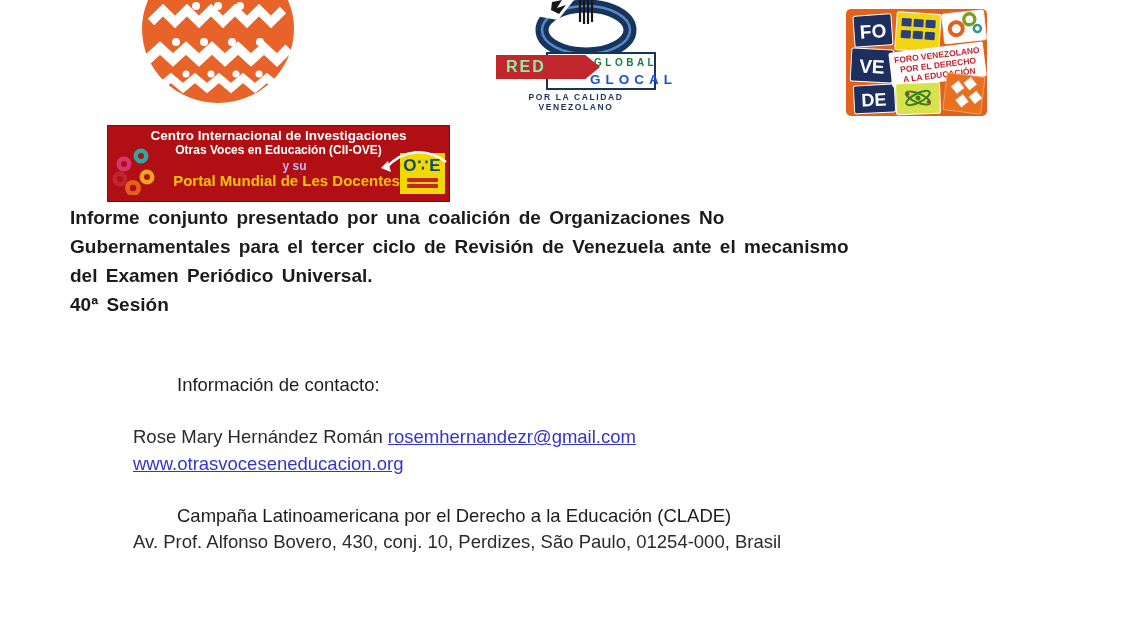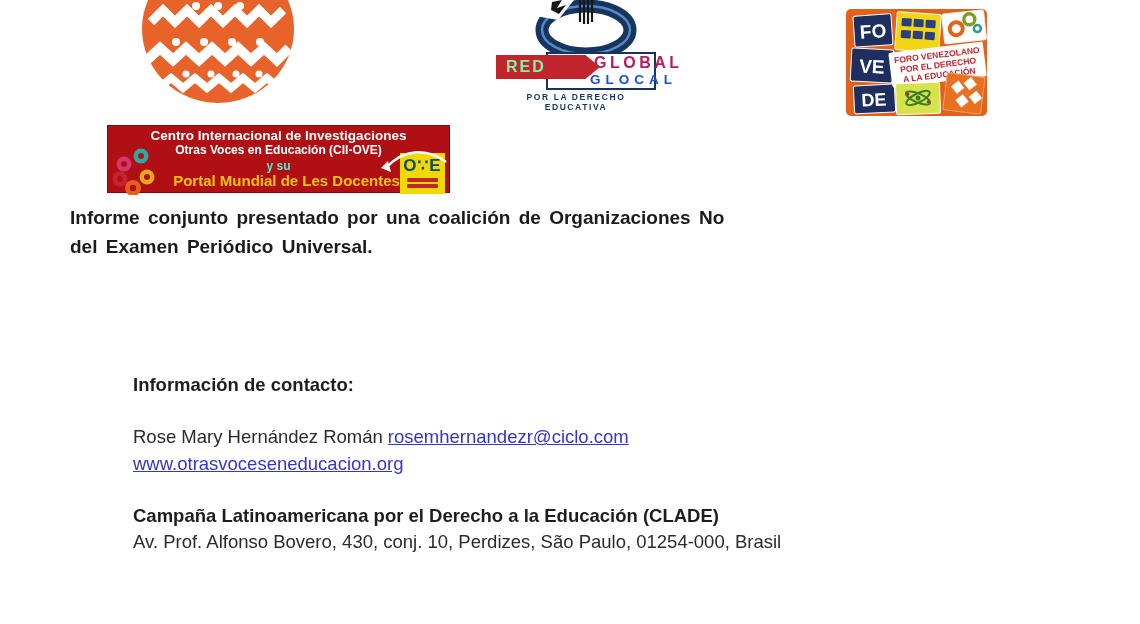--- a/index.html
+++ b/index.html
@@ -7,53 +7,53 @@
         font-family:"Liberation Sans",sans-serif;}
 
   
   .clade-logo{position:absolute;left:141px;top:-44px;width:154px;height:150px;}
 
   
   .rgg-logo{position:absolute;left:494px;top:0;width:164px;height:108px;}
   .rgg-swoosh{position:absolute;left:30px;top:0;width:120px;height:56px;}
   .rgg-box{position:absolute;left:52px;top:52px;width:110px;height:38px;background:#fff;
            border:2px solid #16355e;box-sizing:border-box;}
-  .rgg-global{margin:1px 0 0 46px;font-size:16px;font-weight:800;color:#be185d;letter-spacing:3.5px;line-height:16px;}
+  .rgg-global{margin:1px 0 0 46px;font-size:10px;font-weight:800;color:#15803d;letter-spacing:3.5px;line-height:16px;}
   .rgg-glocal{margin:1px 0 0 42px;font-size:13.5px;font-weight:800;color:#1d4ed8;letter-spacing:5px;line-height:15px;}
   .rgg-red{position:absolute;left:2px;top:55px;width:104px;height:24px;background:#c0262c;z-index:2;
            clip-path:polygon(0 0,86% 0,100% 50%,86% 100%,0 100%);
            color:#86efac;font-weight:800;font-size:16px;letter-spacing:2px;line-height:24px;padding-left:10px;box-sizing:border-box;}
   .rgg-tagline{position:absolute;left:0;top:92px;width:164px;text-align:center;
                font-size:8.5px;font-weight:800;color:#16355e;letter-spacing:1.6px;}
 
   
   .fovede-logo{position:absolute;left:846px;top:9px;width:141px;height:107px;background:#e2611b;border-radius:5px;}
 
   
-  .ciiove-banner{position:absolute;left:107px;top:125px;width:343px;height:68px;background:#b01013;
+  .ciiove-banner{position:absolute;left:107px;top:125px;width:343px;height:77px;background:#b01013;
                  border:1px solid #7d0b0e;box-sizing:border-box;}
   .bn-line{position:absolute;left:0;width:100%;text-align:center;font-weight:800;white-space:nowrap;}
   .bn-1{top:2px;font-size:13.5px;color:#ffffff;}
   .bn-2{top:17px;font-size:12px;color:#ffffff;}
-  .bn-3{top:33px;font-size:12px;color:#5eead4;}
+  .bn-3{top:33px;font-size:12px;color:#c4b5fd;padding-left:16px;}
   .bn-4{top:46px;font-size:15px;color:#f5c40a;padding-left:8px;}
   .bn-pinwheel{position:absolute;left:2px;top:21px;width:54px;height:48px;z-index:2;}
   .bn-arrow{position:absolute;left:272px;top:20px;width:72px;height:28px;z-index:3;}
   .ove-box{position:absolute;right:4px;top:27px;width:45px;height:41px;background:#f0d800;z-index:2;text-align:center;}
   .ove-mark{font-size:17px;font-weight:900;color:#0c4a6e;letter-spacing:1px;line-height:20px;margin-top:3px;
             font-family:"Liberation Sans",sans-serif;}
   .ove-sub{height:4px;background:#c0262c;margin:2px 7px 0 7px;border-radius:1px;}
 
   
   .doc-title{position:absolute;left:70px;top:203px;width:1000px;text-align:left;
              font-size:19px;font-weight:700;color:#1b1b1b;line-height:29px;word-spacing:3px;}
 
   
   .contact{position:absolute;left:133px;top:372px;width:950px;font-size:18.5px;line-height:26.2px;color:#2b2b2b;}
-  .c-bold{font-weight:700;color:#1d1d1d;}
+  .c-bold{font-weight:400;color:#1d1d1d;margin-left:44px;}
   .blank{height:26.2px;}
   a.doclink{color:#3434cf;text-decoration:underline;cursor:pointer;}
   .inline-sp{margin-right:5px;}
 </style>
 </head>
 <body>
 
 <div class="page">
 
   <svg class="clade-logo" viewBox="0 0 154 150">
@@ -89,21 +89,21 @@
           <line x1="60" y1="0" x2="60" y2="24"></line>
         <line x1="64" y1="0" x2="64" y2="24"></line>
           <line x1="68" y1="0" x2="68" y2="22"></line>
       </g>
     </svg>
     <div class="rgg-box">
       <div class="rgg-global">GLOBAL</div>
       <div class="rgg-glocal">GLOCAL</div>
     </div>
     <div class="rgg-red">RED</div>
-    <div class="rgg-tagline">POR LA DERECHO EDUCATIVA</div>
+    <div class="rgg-tagline">POR LA CALIDAD VENEZOLANO</div>
   </div>
 
   <svg class="fovede-logo" viewBox="0 0 141 107">
     <g transform="rotate(-4 26 22)">
       <rect x="8" y="6" width="38" height="31" rx="2" fill="#1d2f5e" stroke="#fff" stroke-width="1"></rect>
       <text x="27" y="29" text-anchor="middle" font-size="19" font-weight="bold" fill="#fff">FO</text>
     </g>
     <g transform="rotate(3 25 57)">
       <rect x="5" y="40" width="42" height="33" rx="2" fill="#1d2f5e" stroke="#fff" stroke-width="1"></rect>
       <text x="26" y="64" text-anchor="middle" font-size="19" font-weight="bold" fill="#fff">VE</text>
@@ -181,28 +181,30 @@
     </svg>
     <div class="ove-box">
       <div class="ove-mark">O∵E</div>
       <div class="ove-sub"></div>
       <div class="ove-sub"></div>
     </div>
   </div>
 
   <div class="doc-title">
     <div>Informe conjunto presentado por una coalición de Organizaciones No</div>
+    <div>Gubernamentales para el tercer ciclo de Revisión de Venezuela ante el mecanismo</div>
     <div>del Examen Periódico Universal.</div>
+    <div>40ª Sesión</div>
   </div>
 
   <div class="contact">
     <div class="c-bold">Información de contacto:</div>
     <div class="blank"></div>
     <div>
-      <span class="inline-sp">Rose Mary Hernández Román</span><a class="doclink">rosemhernandezr@ciclo.com</a>
+      <span class="inline-sp">Rose Mary Hernández Román</span><a class="doclink">rosemhernandezr@gmail.com</a>
     </div>
     <div>
       <a class="doclink">www.otrasvoceseneducacion.org</a>
     </div>
     <div class="blank"></div>
     <div class="c-bold">Campaña Latinoamericana por el Derecho a la Educación (CLADE)</div>
     <div>Av. Prof. Alfonso Bovero, 430, conj. 10, Perdizes, São Paulo, 01254-000, Brasil</div>
   </div>
 
 </div>

